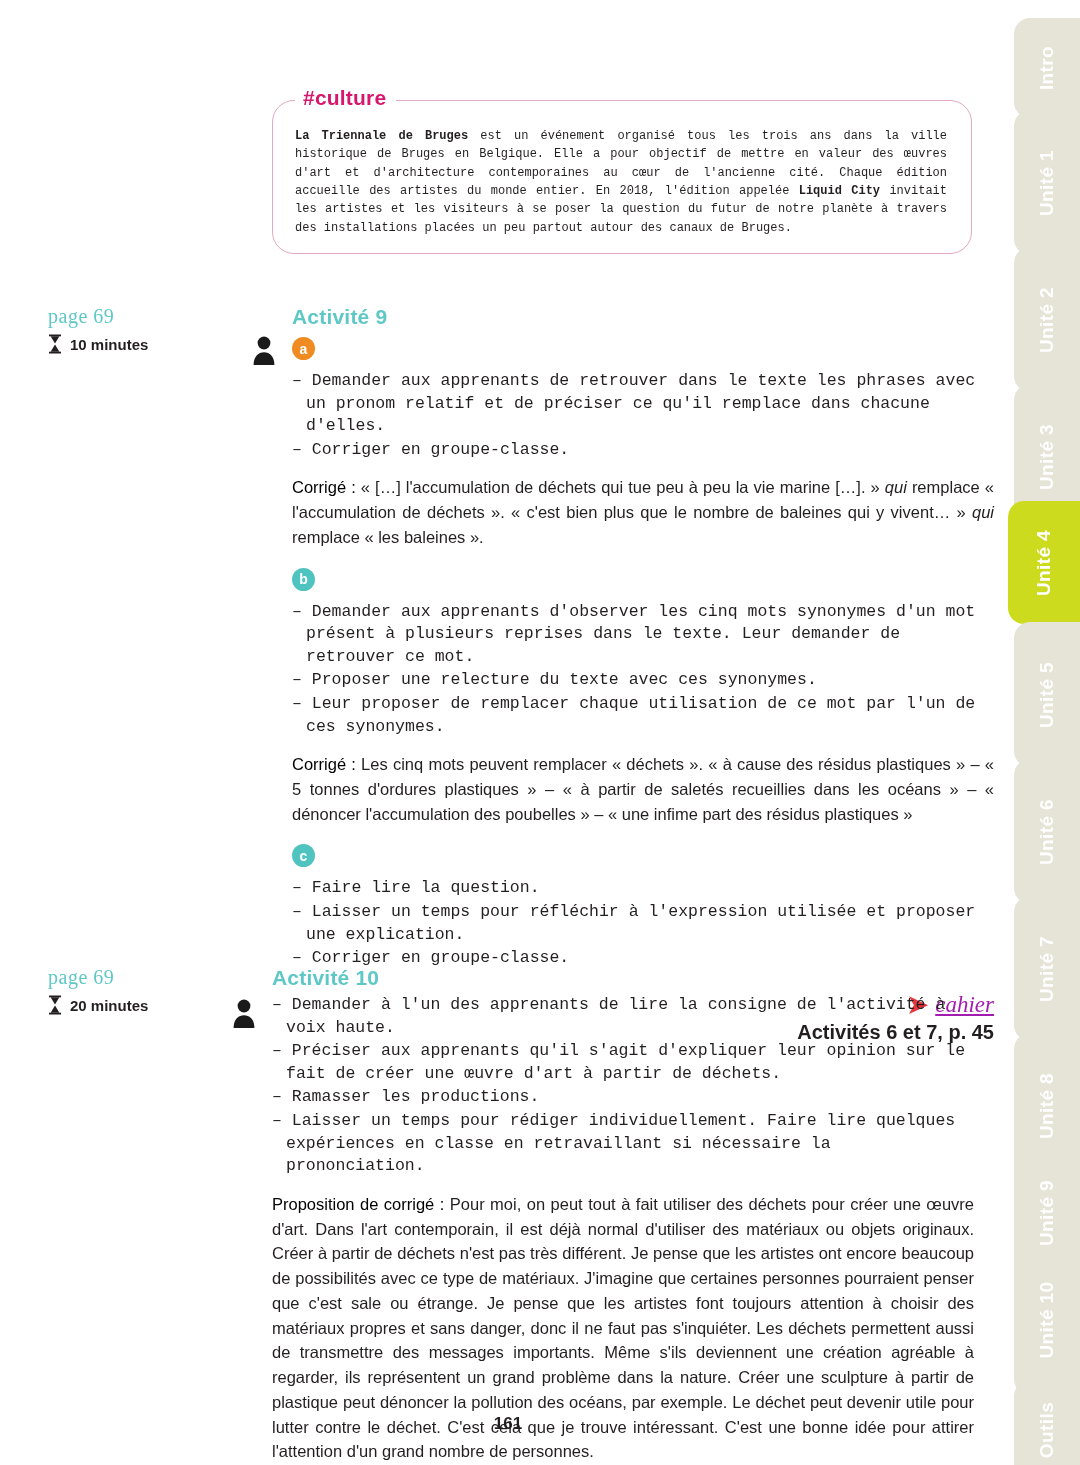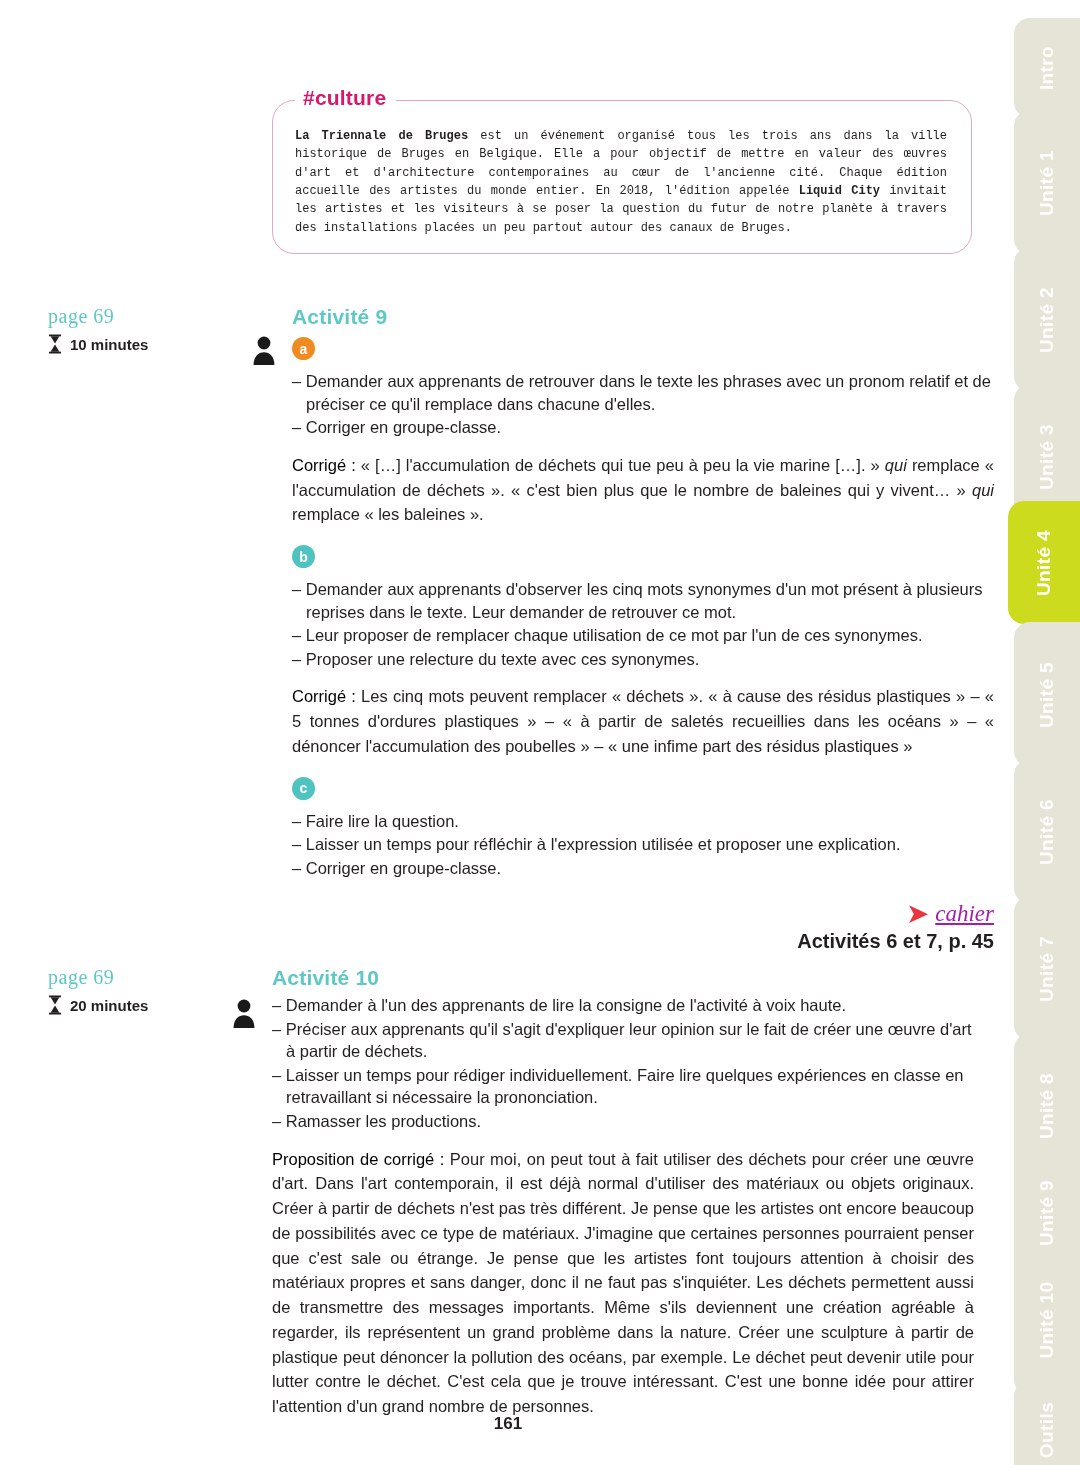--- a/index.html
+++ b/index.html
@@ -135,20 +135,21 @@
   .badge.b { background: #4fc3c0; }
   .badge.c { background: #4fc3c0; }
 
   .steps { margin: 0 0 14px 0; }
   .step {
     font-size: 16.5px;
     line-height: 1.37;
     padding-left: 14px;
     text-indent: -14px;
     margin-bottom: 1px;
+    font-family: Liberation Mono, monospace;
   }
 
   .corrige {
     font-size: 16.5px;
     line-height: 1.5;
     text-align: justify;
     margin: 0 0 18px 0;
   }
   .corrige-label {
     color: #000000;
@@ -238,22 +239,22 @@
       </div>
       <p class="corrige">
         <span class="corrige-label">Corrigé :</span><span> « […] l'accumulation de déchets qui tue peu à peu la vie marine […]. » </span><i>qui</i><span> remplace « l'accumulation de déchets ». « c'est bien plus que le nombre de baleines qui y vivent… » </span><i>qui</i><span> remplace « les baleines ».</span>
       </p>
     </div>
 
     <div>
       <div class="badge b">b</div>
       <div class="steps">
         <div class="step">– Demander aux apprenants d'observer les cinq mots synonymes d'un mot présent à plusieurs reprises dans le texte. Leur demander de retrouver ce mot.</div>
+        <div class="step">– Proposer une relecture du texte avec ces synonymes.</div>
         <div class="step">– Leur proposer de remplacer chaque utilisation de ce mot par l'un de ces synonymes.</div>
-        <div class="step">– Proposer une relecture du texte avec ces synonymes.</div>
       </div>
       <p class="corrige">
         <span class="corrige-label">Corrigé :</span><span> Les cinq mots peuvent remplacer « déchets ». « à cause des résidus plastiques » – « 5 tonnes d'ordures plastiques » – « à partir de saletés recueillies dans les océans » – « dénoncer l'accumulation des poubelles » – « une infime part des résidus plastiques »</span>
       </p>
     </div>
 
     <div>
       <div class="badge c">c</div>
       <div class="steps">
         <div class="step">– Faire lire la question.</div>
@@ -288,22 +289,22 @@
     <h2 class="act-title">Activité 10</h2>
 
     <svg class="person-icon" style="top:32px;" viewBox="0 0 24 30">
       <circle cx="12" cy="8" r="6.4" fill="#1a1a1a"></circle>
       <path d="M1.6 30 C1.6 21.5 6.3 17.2 12 17.2 C17.7 17.2 22.4 21.5 22.4 30 Z" fill="#1a1a1a"></path>
     </svg>
 
     <div class="steps" style="margin-top:2px;">
       <div class="step">– Demander à l'un des apprenants de lire la consigne de l'activité à voix haute.</div>
       <div class="step">– Préciser aux apprenants qu'il s'agit d'expliquer leur opinion sur le fait de créer une œuvre d'art à partir de déchets.</div>
+      <div class="step">– Ramasser les productions.</div>
       <div class="step">– Laisser un temps pour rédiger individuellement. Faire lire quelques expériences en classe en retravaillant si nécessaire la prononciation.</div>
-      <div class="step">– Ramasser les productions.</div>
     </div>
 
     <p class="corrige">
       <span class="corrige-label">Proposition de corrigé :</span><span> Pour moi, on peut tout à fait utiliser des déchets pour créer une œuvre d'art. Dans l'art contemporain, il est déjà normal d'utiliser des matériaux ou objets originaux. Créer à partir de déchets n'est pas très différent. Je pense que les artistes ont encore beaucoup de possibilités avec ce type de matériaux. J'imagine que certaines personnes pourraient penser que c'est sale ou étrange. Je pense que les artistes font toujours attention à choisir des matériaux propres et sans danger, donc il ne faut pas s'inquiéter. Les déchets permettent aussi de transmettre des messages importants. Même s'ils deviennent une création agréable à regarder, ils représentent un grand problème dans la nature. Créer une sculpture à partir de plastique peut dénoncer la pollution des océans, par exemple. Le déchet peut devenir utile pour lutter contre le déchet. C'est cela que je trouve intéressant. C'est une bonne idée pour attirer l'attention d'un grand nombre de personnes.</span>
     </p>
   </div>
 
   <div class="folio" style="top:1414px;">161</div>
 
   <div class="tab-rail">

